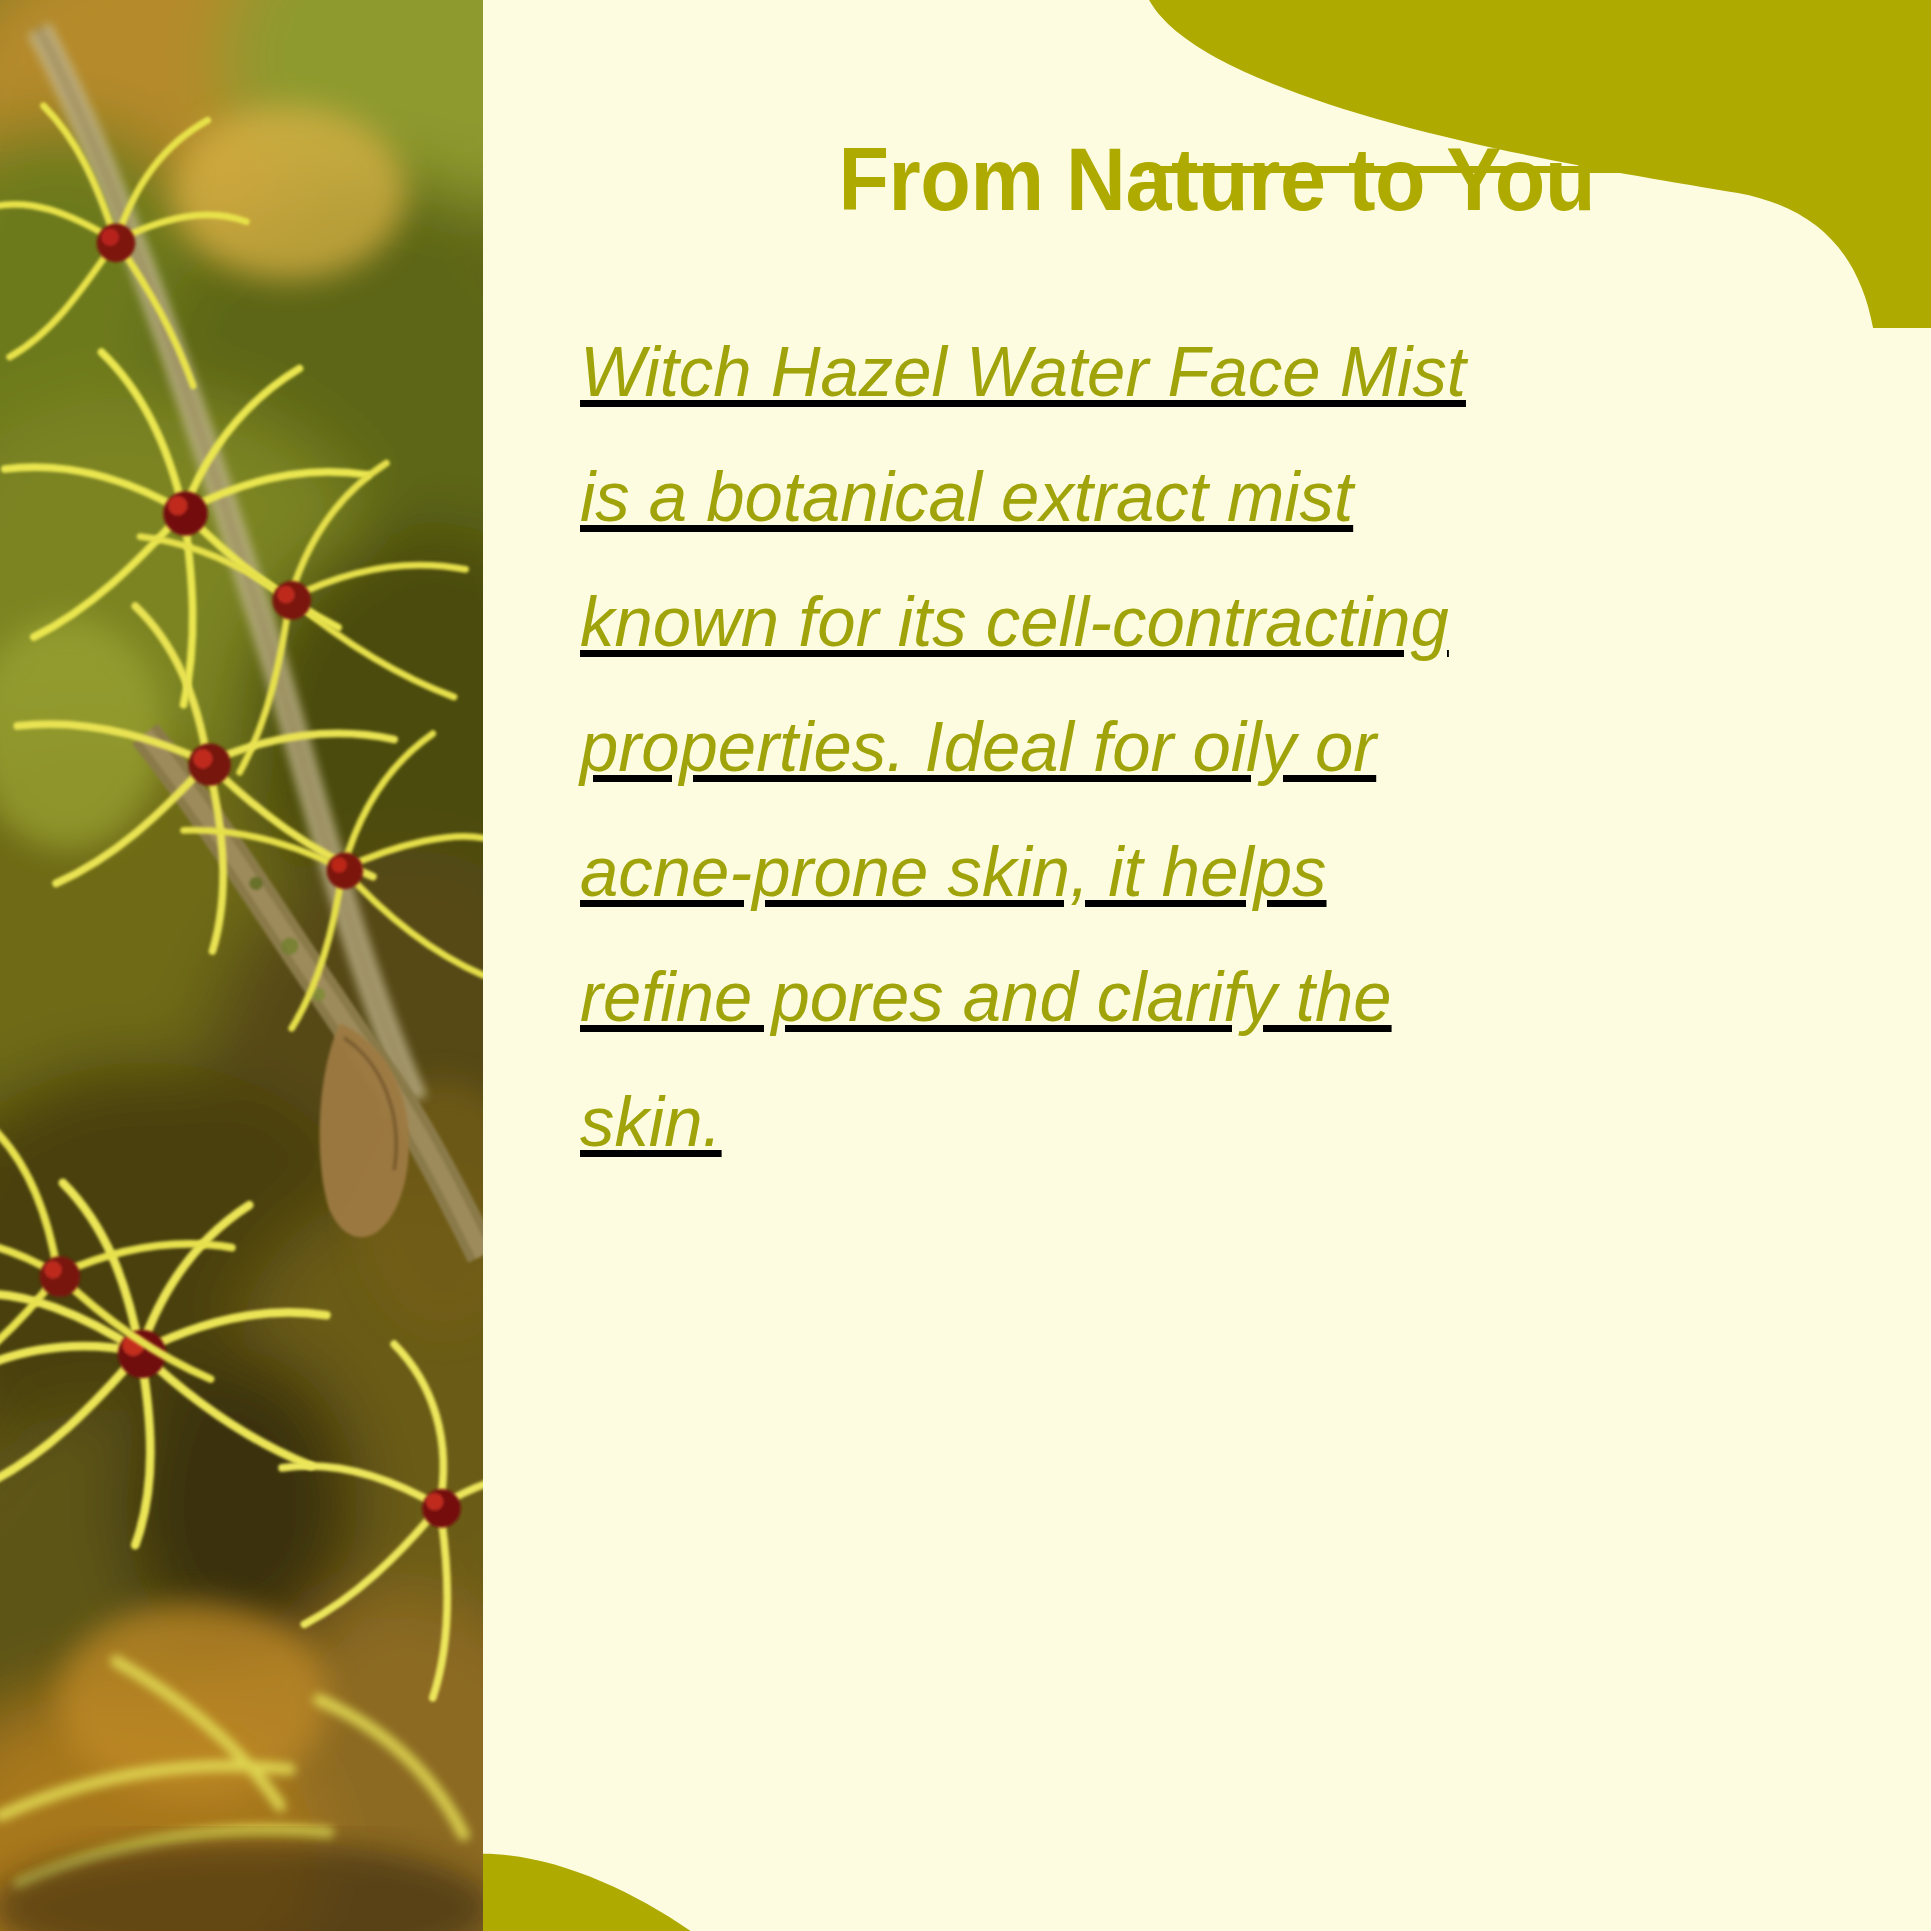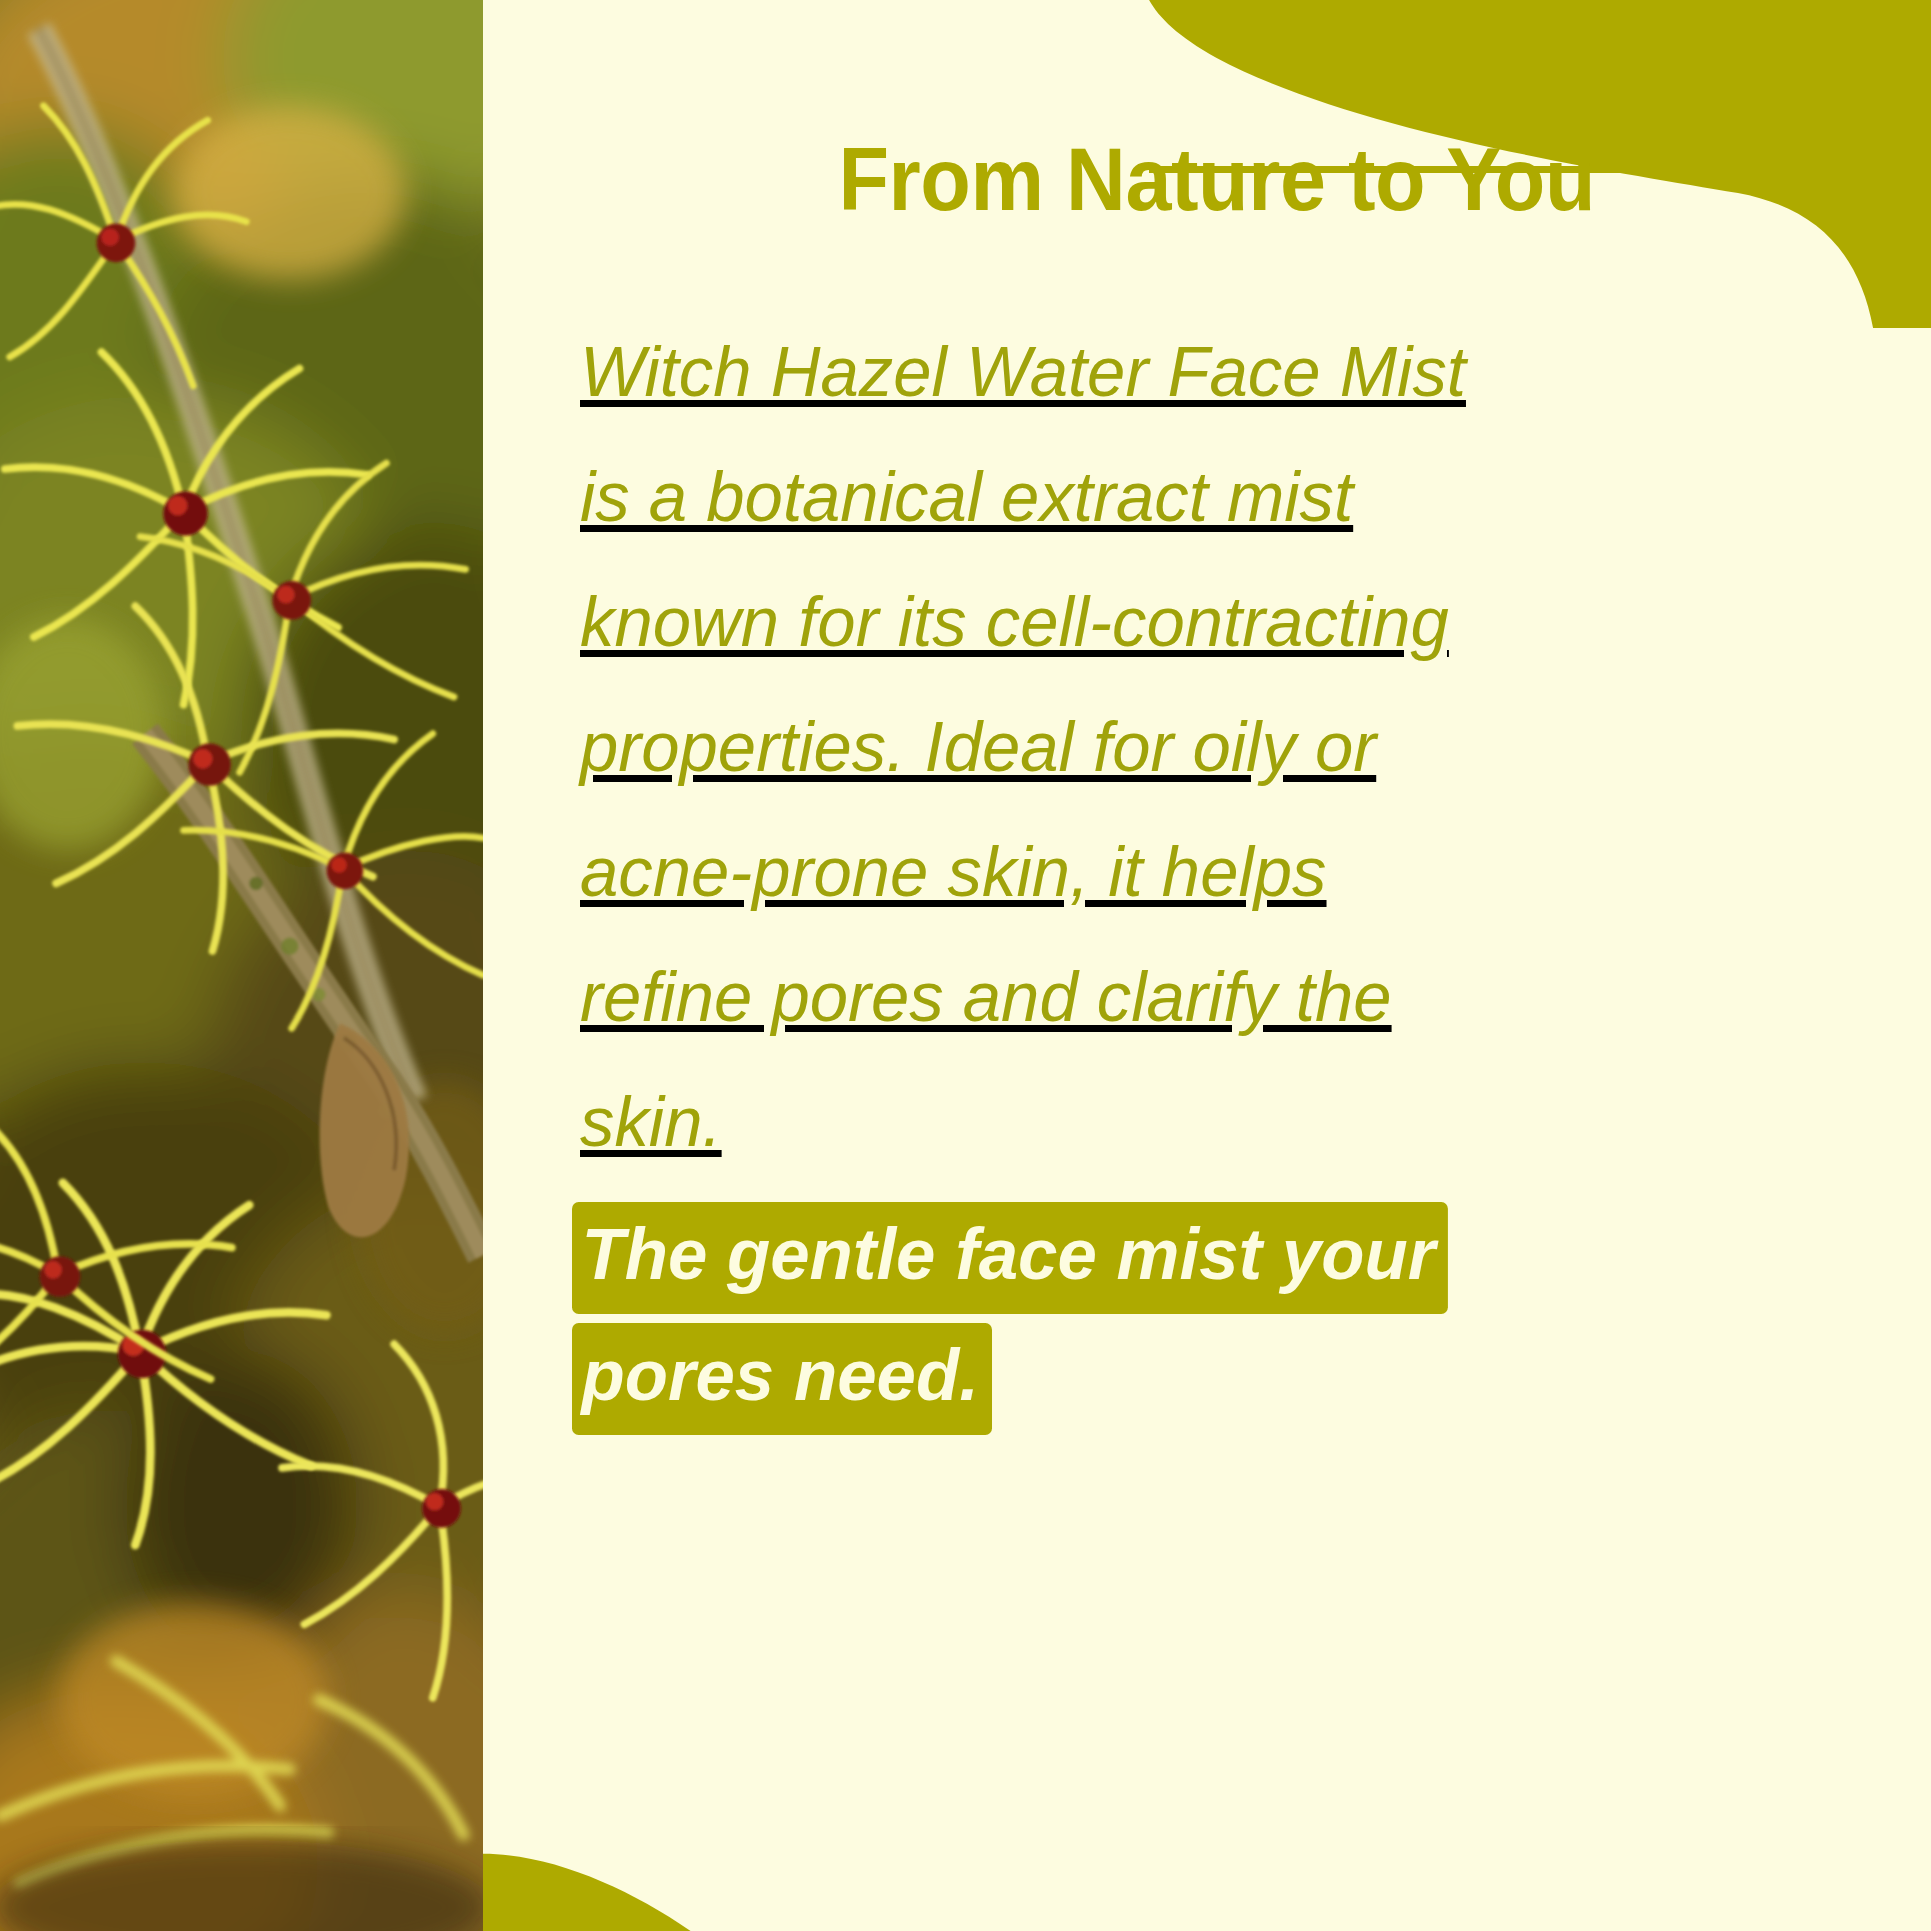--- a/index.html
+++ b/index.html
@@ -351,24 +351,16 @@
     <div class="body-copy">
       <div class="body-line">Witch Hazel Water Face Mist</div>
       <div class="body-line">is a botanical extract mist</div>
       <div class="body-line">known for its cell-contracting</div>
       <div class="body-line">properties. Ideal for oily or</div>
       <div class="body-line">acne-prone skin, it helps</div>
       <div class="body-line">refine pores and clarify the</div>
       <div class="body-line">skin.</div>
     </div>
 
-    <div class="highlight-block">
-      <div class="hl-row">
-        <span class="hl">The gentle face mist your</span>
-      </div>
-      <div class="hl-row">
-        <span class="hl">pores need.</span>
-      </div>
-    </div>
 
   </div>
 </div>
 
 
 </body></html>

